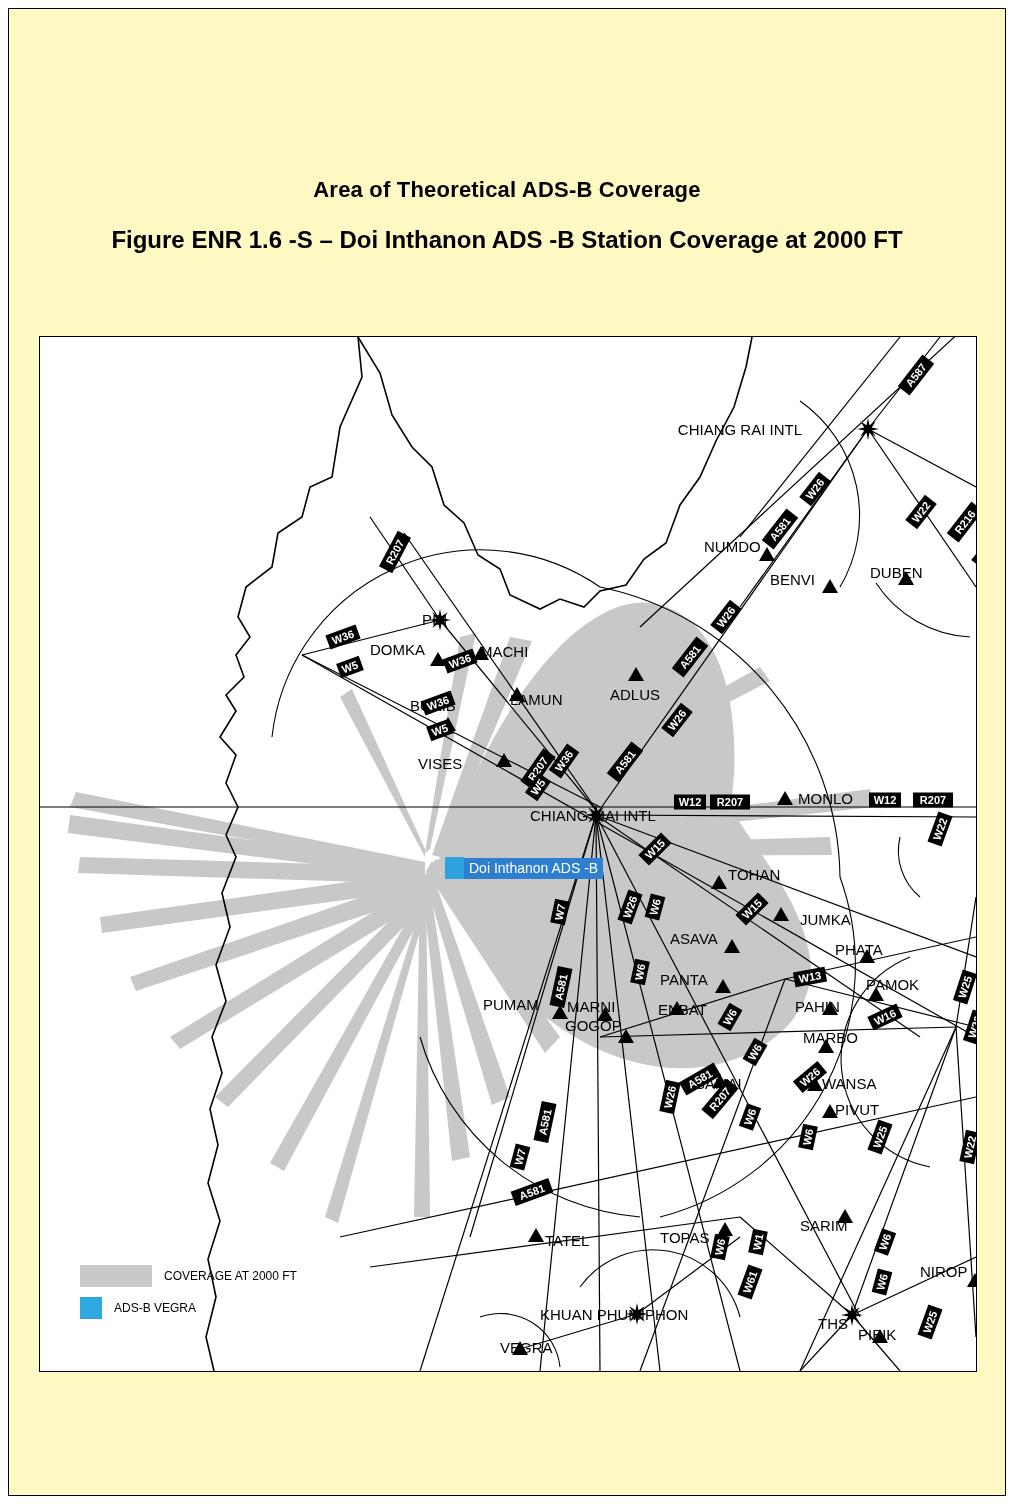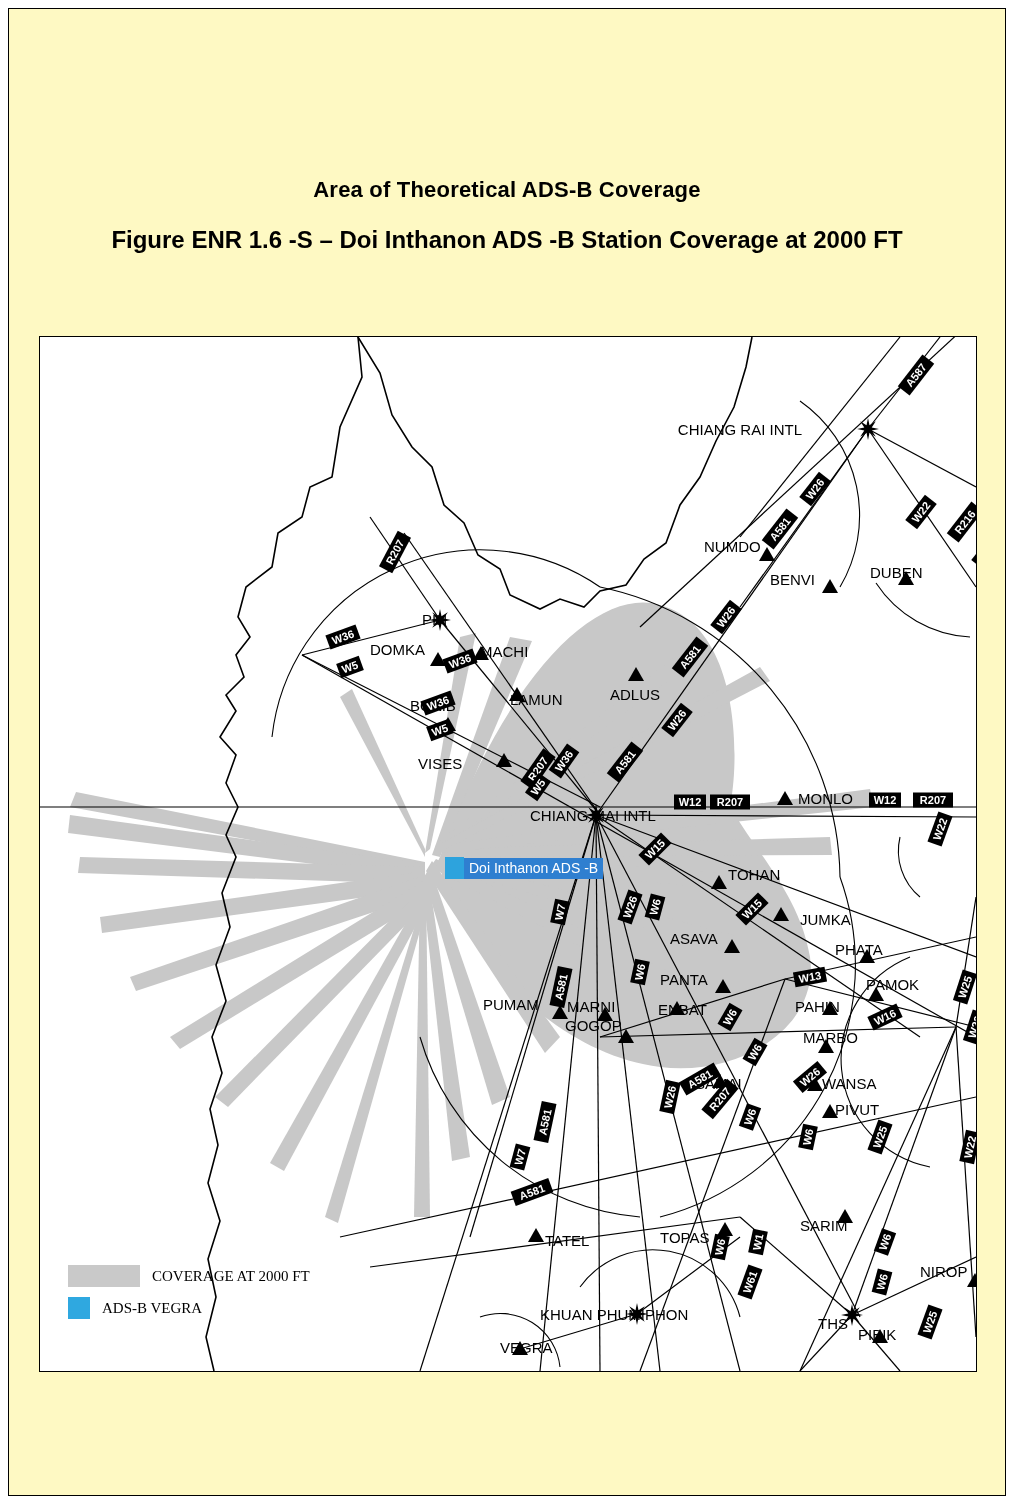--- a/index.html
+++ b/index.html
@@ -52,25 +52,24 @@
     overflow: hidden;
   }
   #map-svg {
     position: absolute;
     left: 0; top: 0;
     width: 100%;
     height: 100%;
   }
   .legend {
     position: absolute;
-    left: 28px;
+    left: 40px;
     bottom: 42px;
-    font-size: 15px;
+    font-size: 12px;
     color: #000;
-    font-family: Liberation Serif, serif;
   }
   .legend-row {
     display: flex;
     align-items: center;
     margin-bottom: 10px;
   }
   .legend-swatch-cov {
     width: 72px;
     height: 22px;
     background: #c9c9c9;

